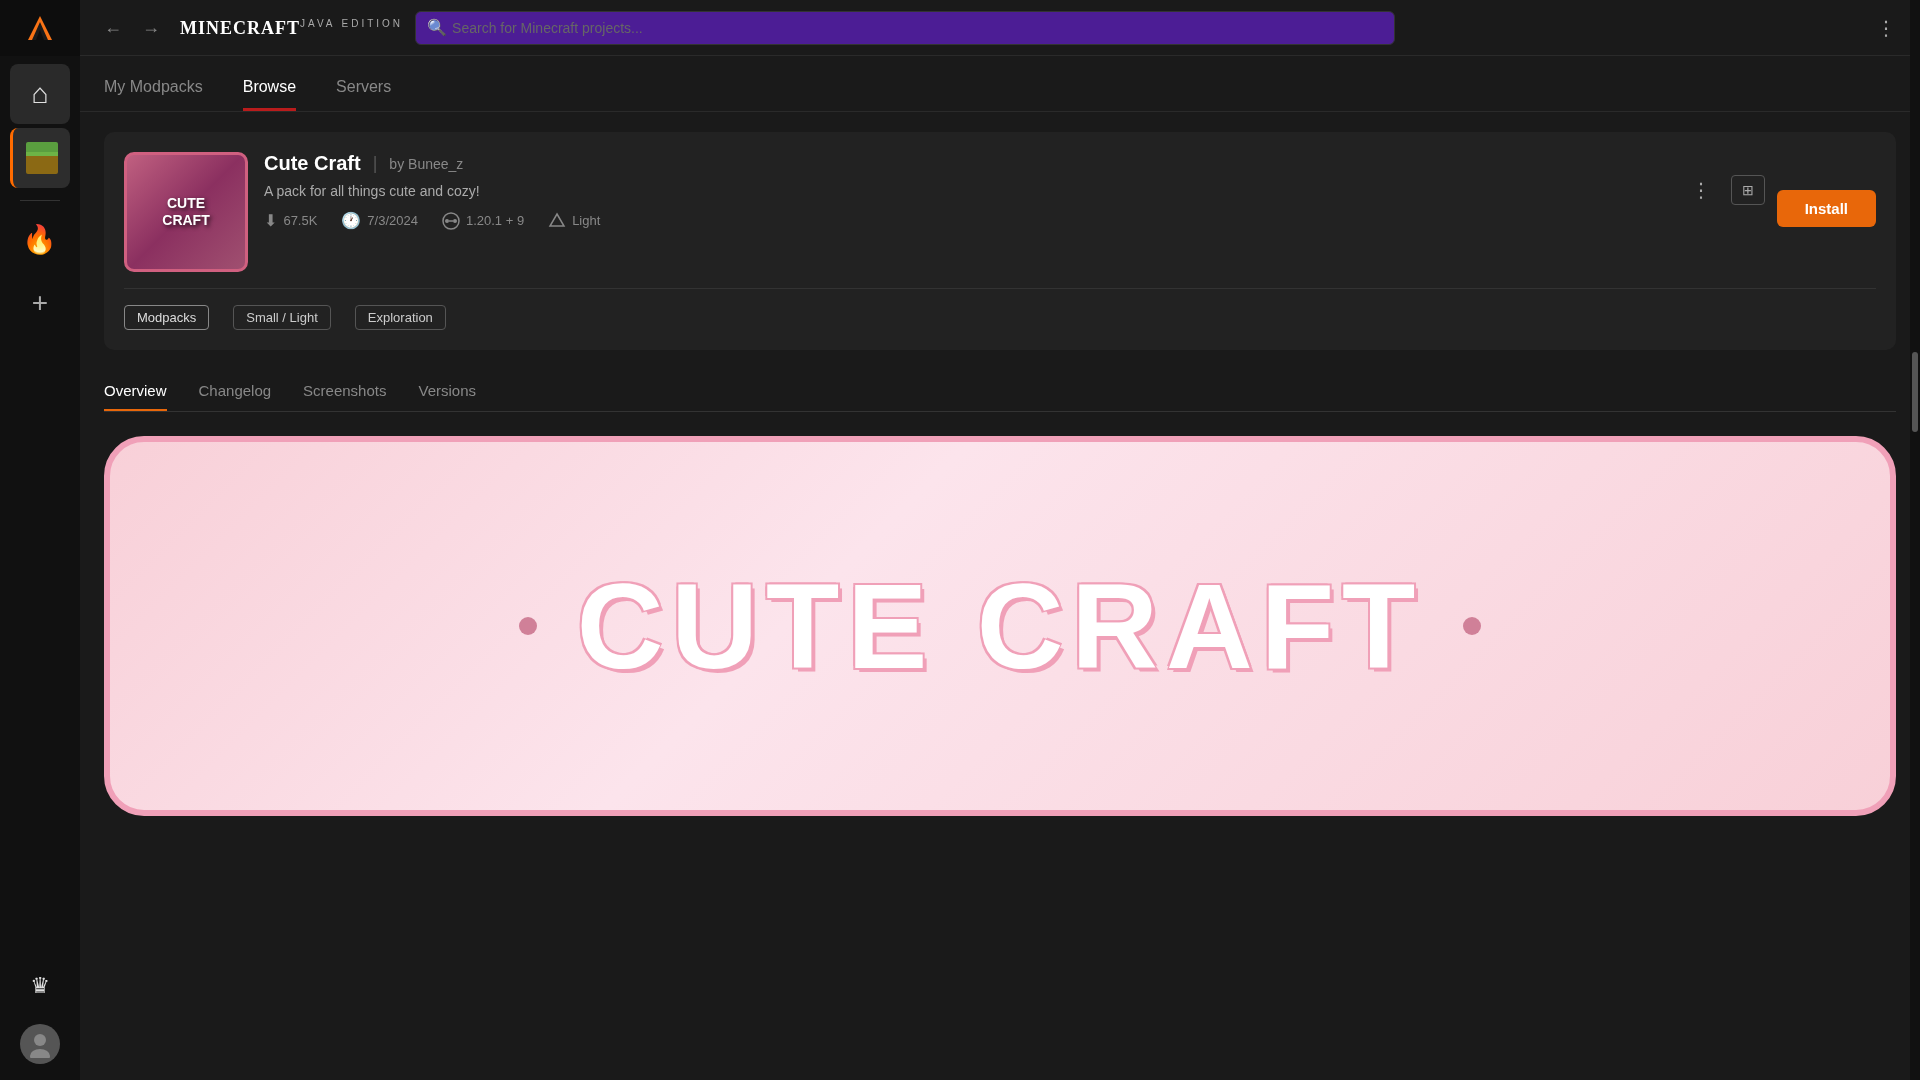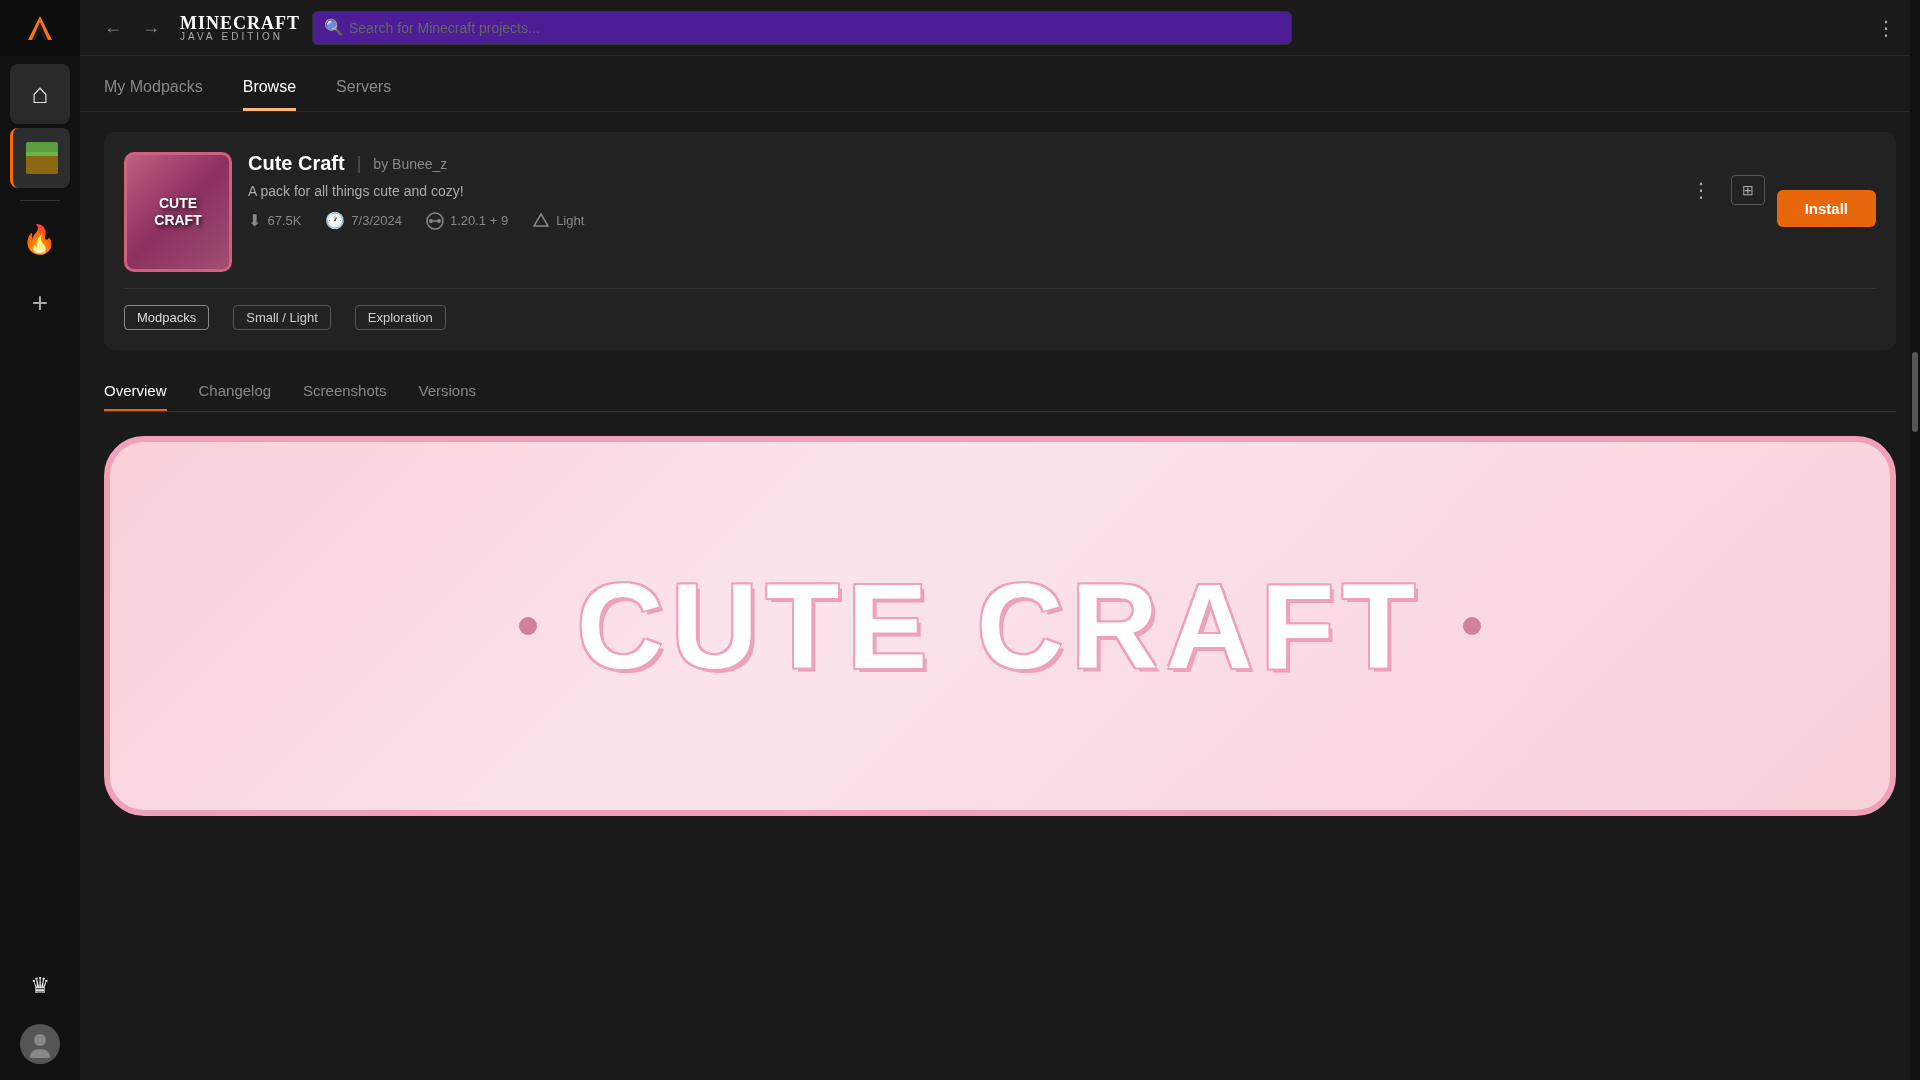--- a/index.html
+++ b/index.html
@@ -170,21 +170,21 @@
       padding: 14px 0 12px;
       font-size: 16px;
       color: #888;
       cursor: pointer;
       border-bottom: 3px solid transparent;
       position: relative;
     }
 
     .tab.active {
       color: #fff;
-      border-bottom: 3px solid #fdba74;
+      border-bottom: 3px solid #b91c1c;
     }
 
     
     .content-area {
       flex: 1;
       overflow-y: auto;
       padding: 20px 24px;
     }
 
     .content-area::-webkit-scrollbar {
@@ -206,21 +206,21 @@
       margin-bottom: 20px;
     }
 
     .modpack-header {
       display: flex;
       align-items: flex-start;
       gap: 16px;
     }
 
     .modpack-thumbnail {
-      width: 108px;
+      width: 124px;
       height: 120px;
       border-radius: 10px;
       background: linear-gradient(135deg, #c06080 0%, #8b3060 50%, #a05070 100%);
       flex-shrink: 0;
       display: flex;
       align-items: center;
       justify-content: center;
       position: relative;
       overflow: hidden;
       border: 3px solid #d06080;
@@ -405,21 +405,21 @@
       width: 18px;
       height: 18px;
       background: #d08098;
       border-radius: 50%;
       flex-shrink: 0;
     }
 
     
     .mc-logo-container {
       display: flex;
-      flex-direction: column;
+      flex-direction: row;
       line-height: 1;
     }
 
     .mc-logo-minecraft {
       font-size: 18px;
       font-weight: 900;
       color: #fff;
       letter-spacing: 1px;
       font-family: 'Georgia', serif;
     }

